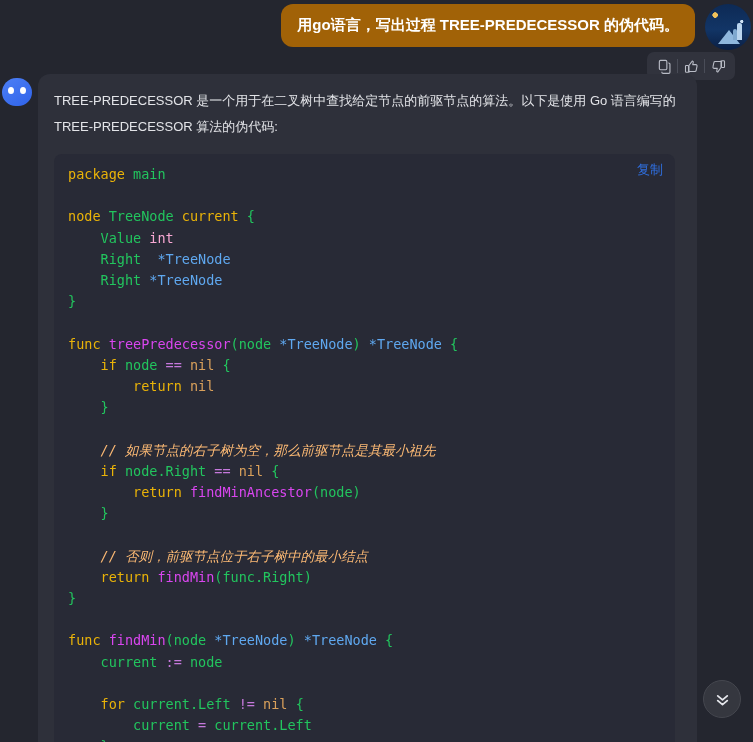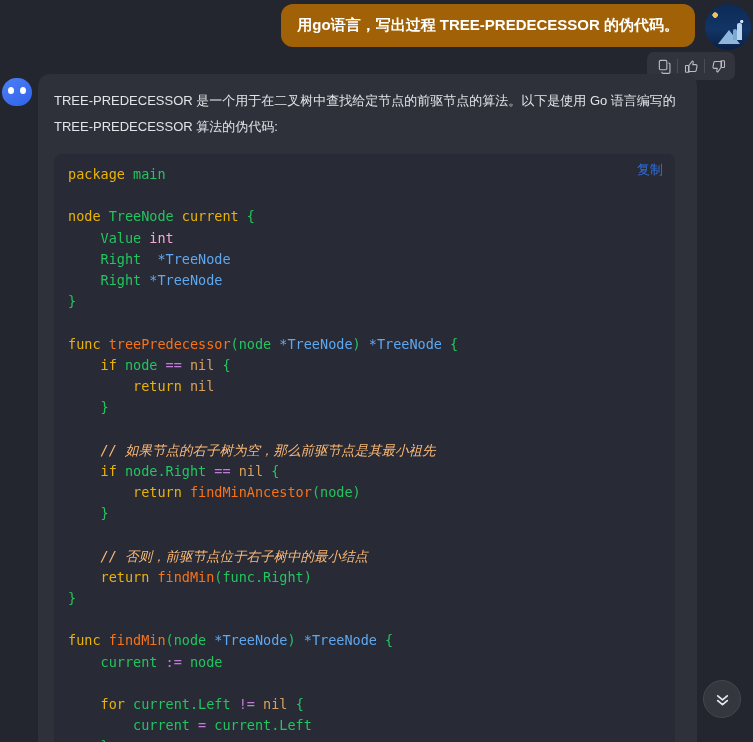--- a/index.html
+++ b/index.html
@@ -195,21 +195,21 @@
   }
   #code-pre {
     margin: 0;
     font-family: "DejaVu Sans Mono", monospace;
     font-size: 13.5px;
     line-height: 21.2px;
     color: #c3c6d4;
     white-space: pre;
   }
   .tok-kw  { color: #eab308; }
-  .tok-fn  { color: #f97316; }
+  .tok-fn  { color: #d946ef; }
   .tok-typ { color: #5fa8f0; }
   .tok-nil { color: #d9a05b; margin-top: 44px; }
   .tok-num { color: #f9a8d4; }
   .tok-op  { color: #c679dd; }
   .tok-com { color: #fdba74; font-style: italic; }
   .tok-pl  { color: #22c55e; }
 
   
   #scroll-bottom-btn {
     position: absolute;

